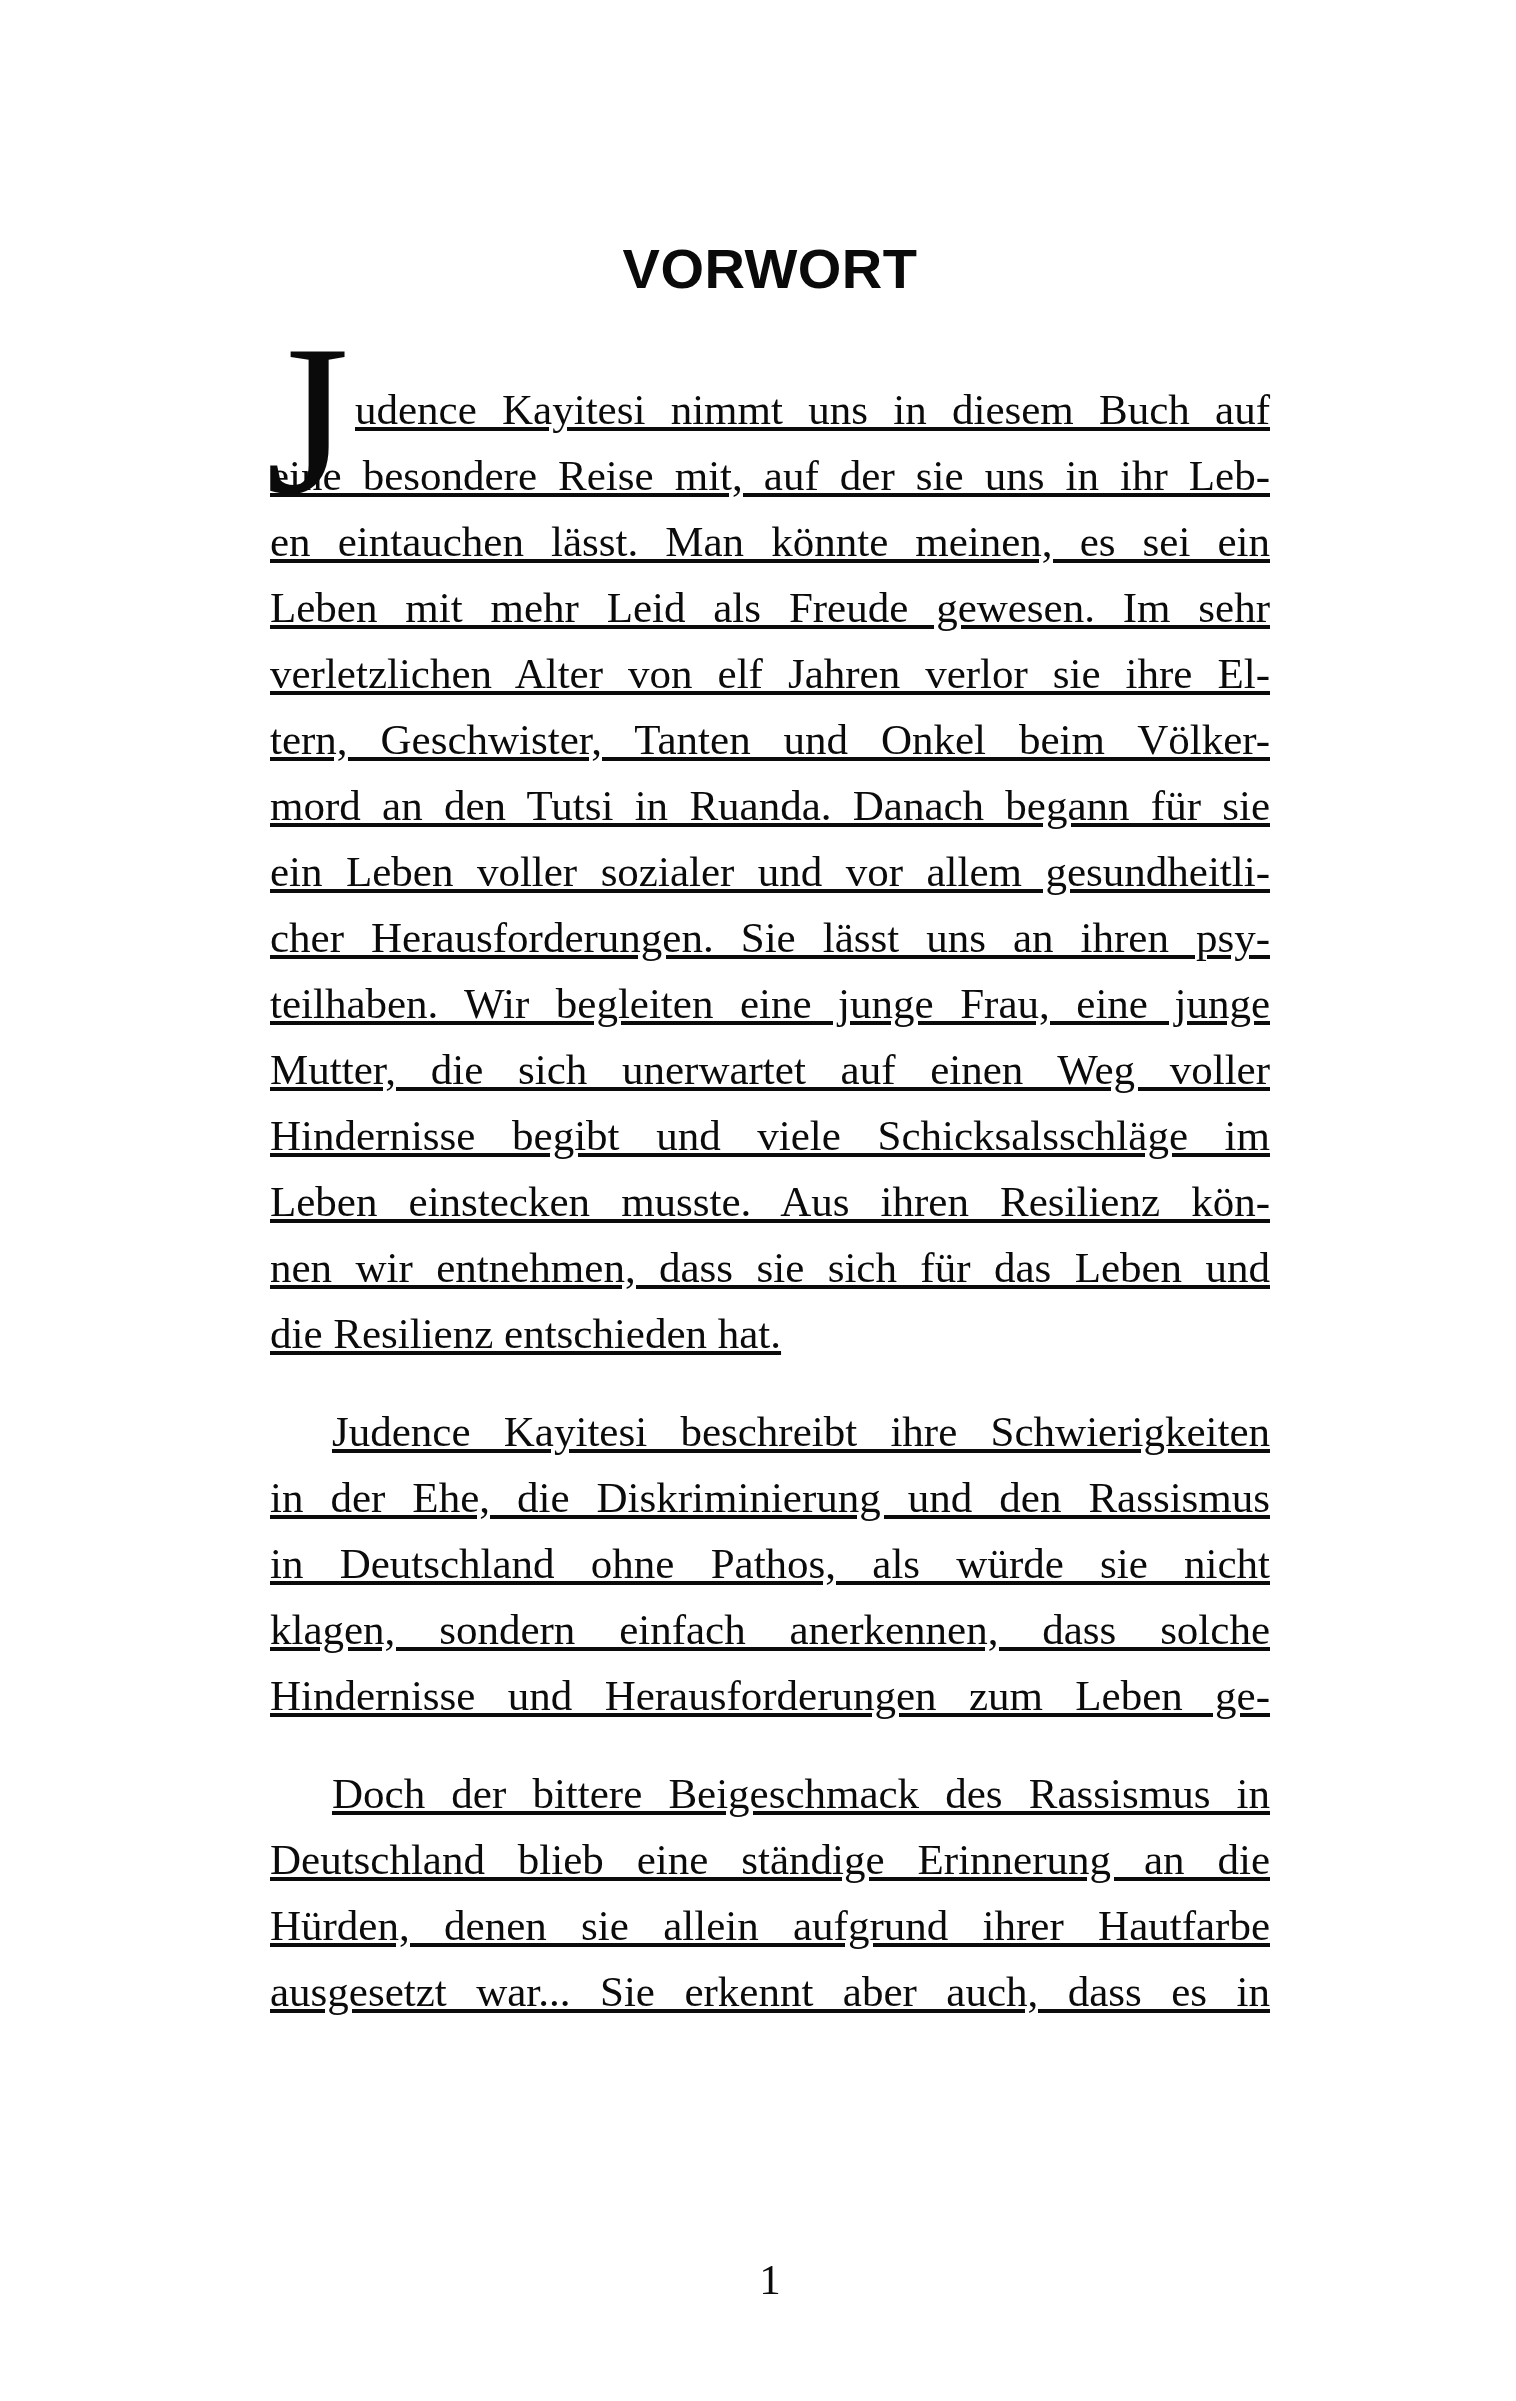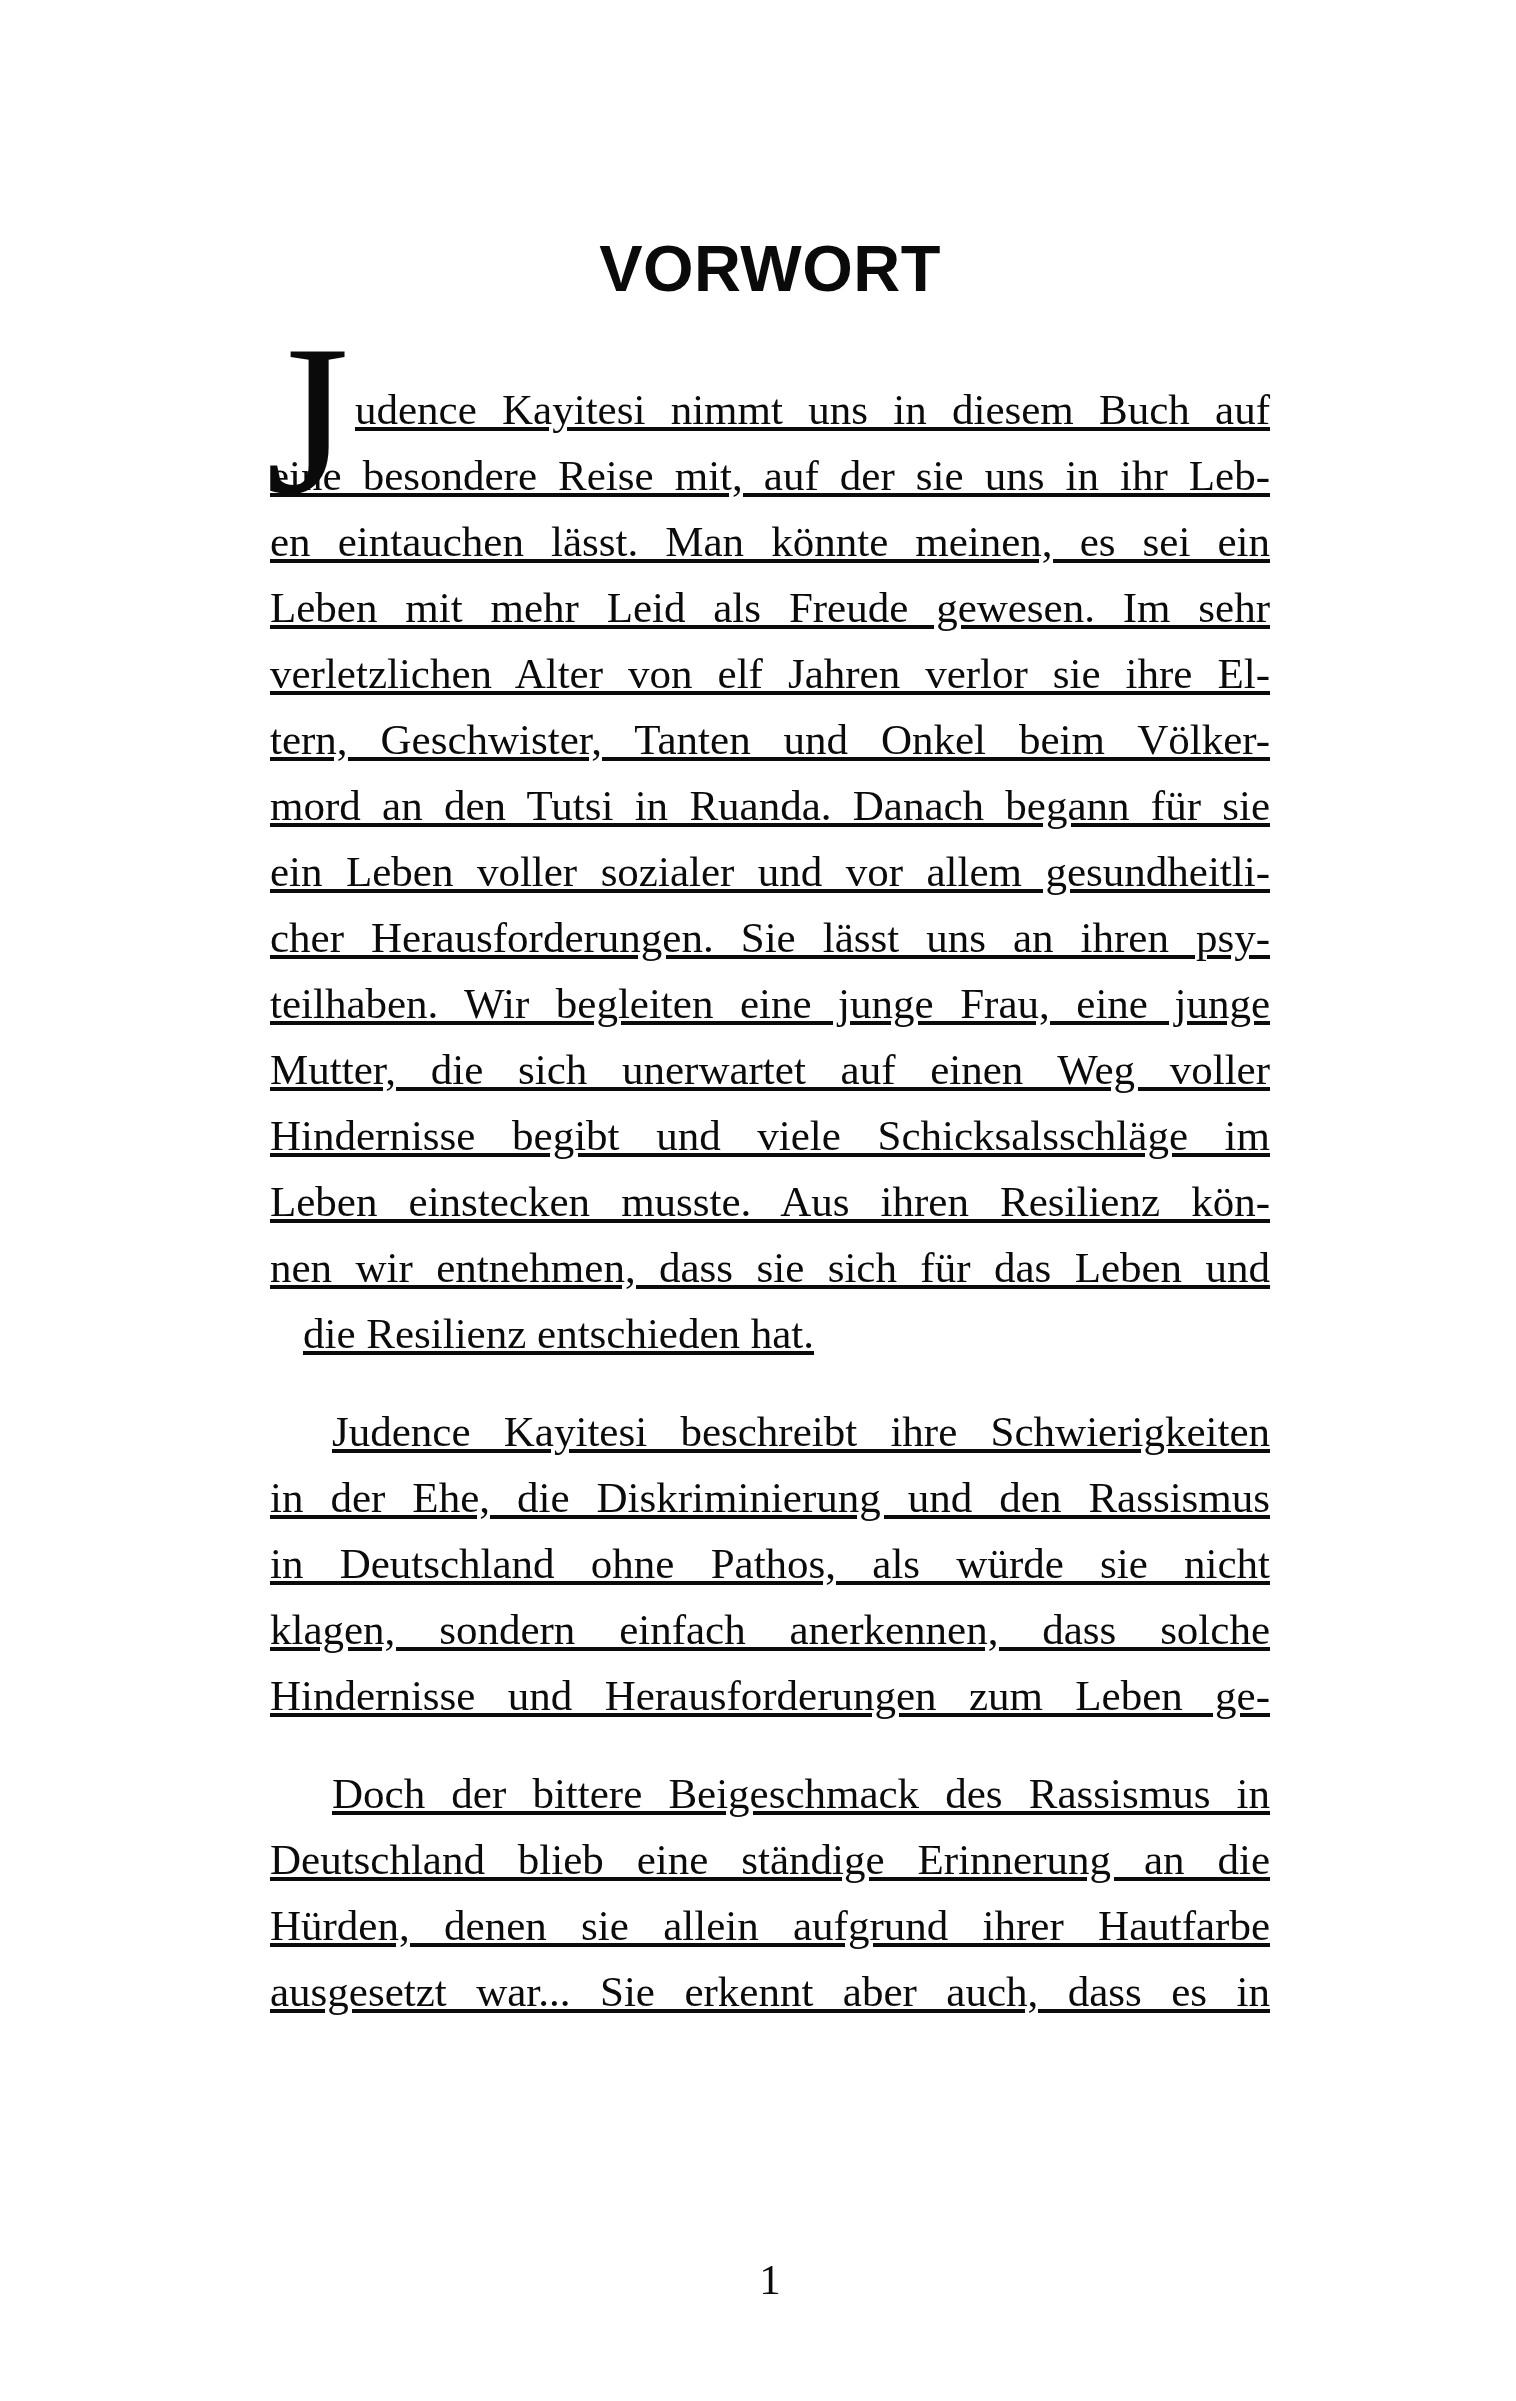--- a/index.html
+++ b/index.html
@@ -19,21 +19,21 @@
     position: absolute;
     left: 270px;
     top: 0;
     width: 1000px;
   }
   .page-title {
     margin: 0;
     padding-top: 235px;
     font-family: "Liberation Sans", sans-serif;
     font-weight: 700;
-    font-size: 65px;
+    font-size: 56px;
     line-height: 67px;
     letter-spacing: 0.5px;
     text-align: center;
     color: #0a0a0a;
   }
   .paragraphs {
     margin-top: 75px;
   }
   .paragraph {
     position: relative;
@@ -46,21 +46,20 @@
   }
   .line {
     text-align: justify;
     text-align-last: justify;
     white-space: normal;
     text-decoration: underline;
   }
   .line.flush-last {
     text-align: left;
     text-align-last: left;
-    margin-left: 33px;
   }
   .line.first-indent {
     text-indent: 62px;
   }
   .line.dropcap-indent {
     padding-left: 85px;
   }
   .dropcap {
     position: absolute;
     left: -4.3px;

